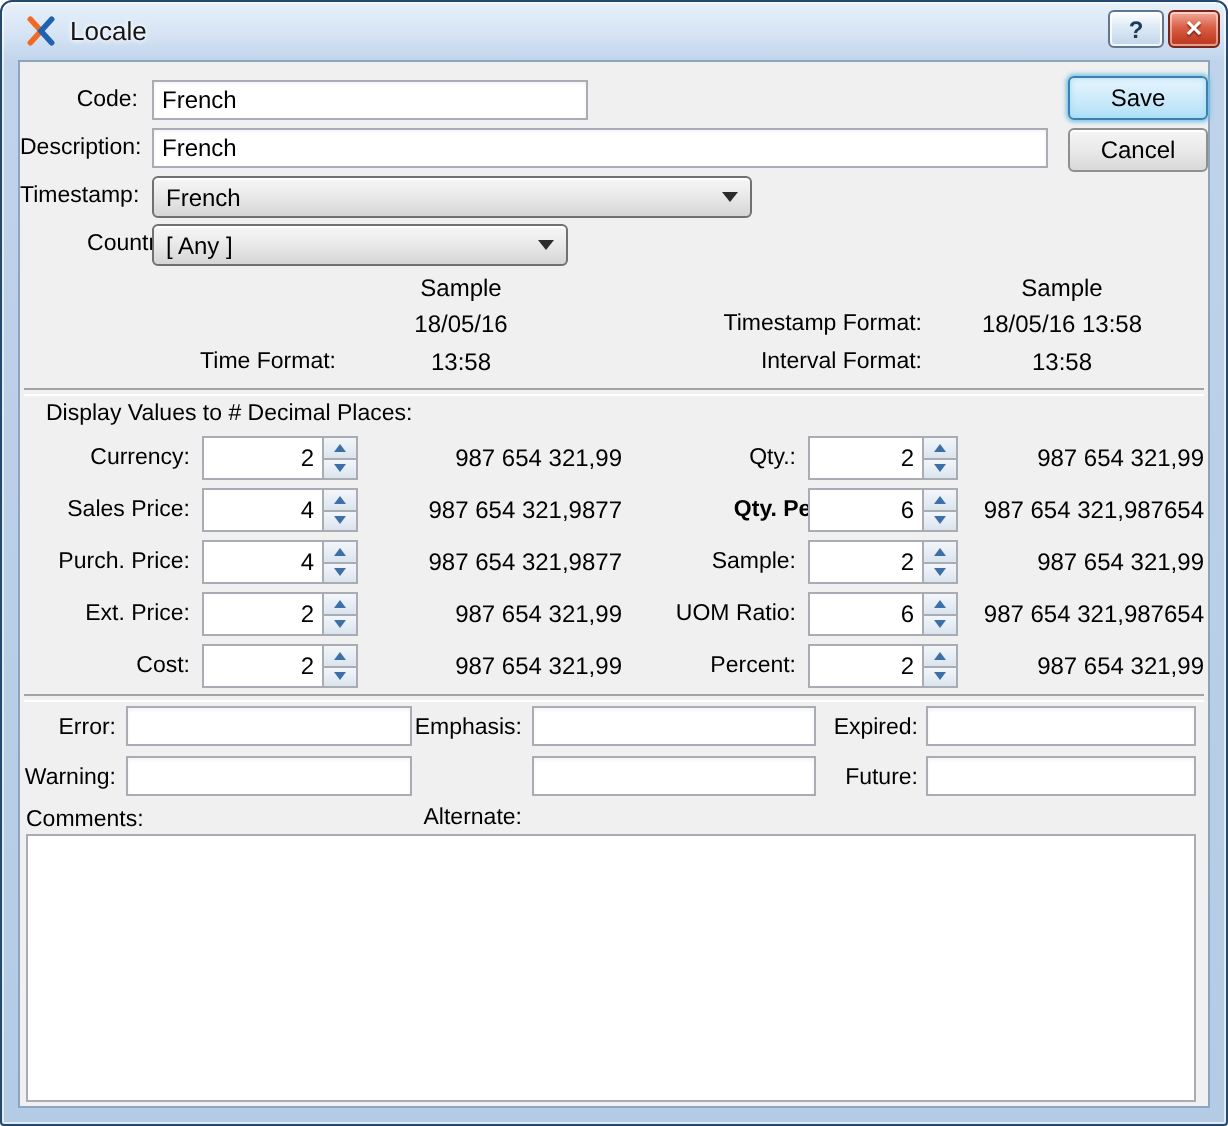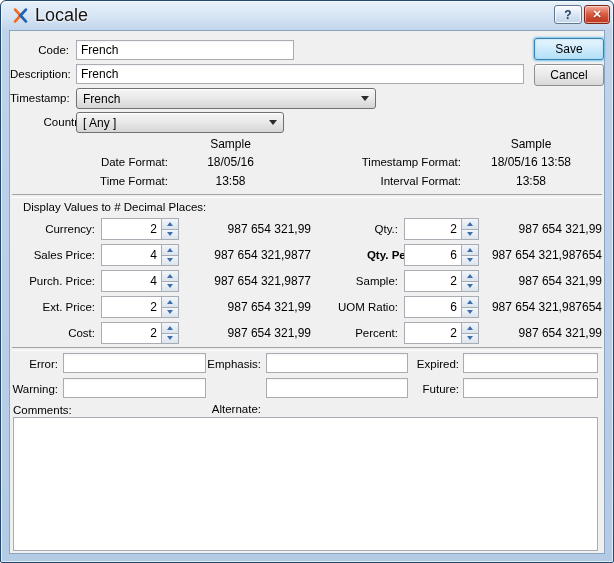--- a/index.html
+++ b/index.html
@@ -6,21 +6,21 @@
   body{width:614px;height:563px;font-family:"Liberation Sans",sans-serif;font-size:12px;color:#000;}
   .window{
     position:relative;width:614px;height:563px;box-sizing:border-box;
     border:1px solid #24496f;border-radius:6px 6px 2px 2px;
     background:linear-gradient(180deg,#e8f1fb 0px,#d3e2f3 18px,#bfd3ea 30px,#b4cbe5 100%);
     box-shadow:inset 0 0 0 1px rgba(255,255,255,.6);
     overflow:hidden;
   }
   
   .titlebar{position:absolute;left:0;top:0;right:0;height:29px;display:flex;align-items:center;padding-left:12px;box-sizing:border-box;}
-  .title{font-size:18px;color:#141414;margin-left:7px;text-shadow:0 0 3px #fff,0 0 2px #fff;}
+  .title{font-size:13px;color:#141414;margin-left:7px;text-shadow:0 0 3px #fff,0 0 2px #fff;}
   .cap-btn{position:absolute;top:4px;height:19px;box-sizing:border-box;border-radius:3px;
     display:flex;align-items:center;justify-content:center;cursor:default;}
   .help-btn{right:31px;width:28px;border:1px solid #62778f;
     background:linear-gradient(180deg,#fdfeff,#dde9f6 45%,#c1d4ea);
     color:#1c3least;color:#1c3a5c;font-weight:bold;font-size:12px;box-shadow:inset 0 0 0 1px rgba(255,255,255,.8);}
   .close-btn{right:3px;width:26px;border:1px solid #7c2517;
     background:linear-gradient(180deg,#efae9d,#da5f45 45%,#bf3a22 90%,#d0553c);
     color:#fff;font-weight:bold;font-size:11px;text-shadow:0 1px 1px #7c2517;
     box-shadow:inset 0 0 0 1px rgba(255,255,255,.45);}
   
@@ -108,21 +108,20 @@
 
     <div class="abs lbl" style="left:0;top:81px;width:59px;padding-left:18px;">Country:</div>
     <div class="abs combo" style="left:66px;top:81px;width:208px;">
       <span class="combo-text">[ Any ]</span>
       <span class="combo-arrow"></span>
     </div>
 
     <div class="abs val center" style="left:158px;top:103px;width:125px;">Sample</div>
     <div class="abs val center" style="left:451px;top:103px;width:140px;">Sample</div>
 
-    <div class="abs lbl" style="left:20px;top:121px;width:138px;">Date Format:</div>
     <div class="abs val center" style="left:158px;top:121px;width:125px;">18/05/16</div>
     <div class="abs lbl" style="left:300px;top:121px;width:151px;">Timestamp Format:</div>
     <div class="abs val center" style="left:451px;top:121px;width:140px;">18/05/16 13:58</div>
 
     <div class="abs lbl" style="left:20px;top:140px;width:138px;">Time Format:</div>
     <div class="abs val center" style="left:158px;top:140px;width:125px;">13:58</div>
     <div class="abs lbl" style="left:300px;top:140px;width:151px;">Interval Format:</div>
     <div class="abs val center" style="left:451px;top:140px;width:140px;">13:58</div>
 
     <div class="abs sep" style="left:2px;right:2px;top:163px;"></div>

